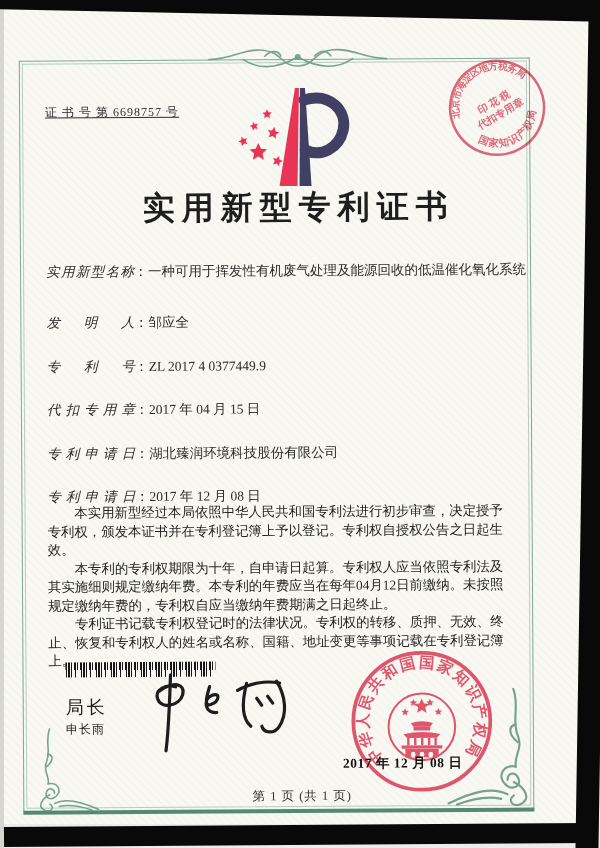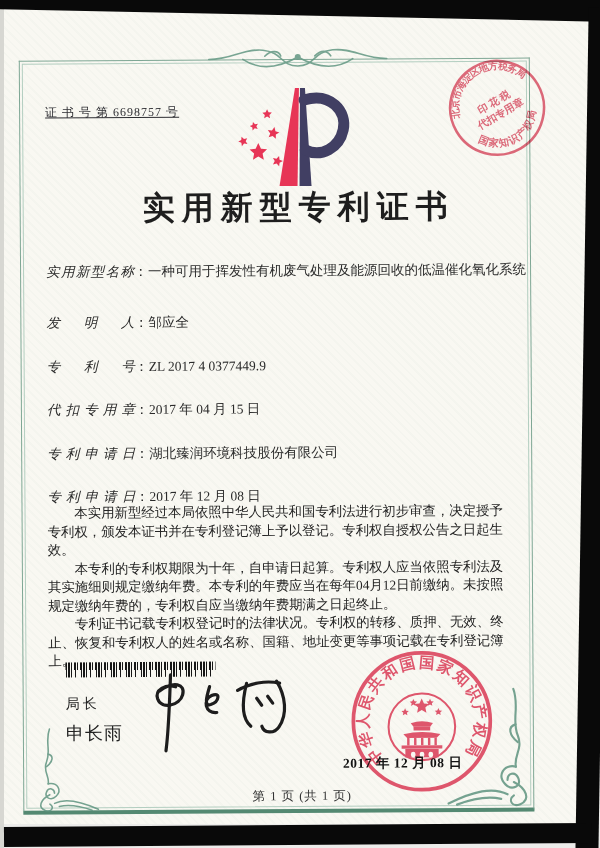--- a/index.html
+++ b/index.html
@@ -37,22 +37,22 @@
 
   .paras{position:absolute;left:47px;top:503px;width:468px;font-size:13.4px;line-height:18.5px;
          color:#242424;z-index:2;}
   .paras p{margin:0;text-indent:2em;}
 
   .barcode{position:absolute;left:64px;top:661px;width:150px;height:15px;z-index:2;background:
     repeating-linear-gradient(90deg,#161616 0 1.5px,transparent 1.5px 2.5px,#161616 2.5px 4.5px,
     transparent 4.5px 5.5px,#161616 5.5px 6.2px,transparent 6.2px 9px,#161616 9px 10.5px,
     transparent 10.5px 12px,#161616 12px 12.7px,transparent 12.7px 15px);}
 
-  .signer-title{position:absolute;left:64px;top:694px;font-size:14px;letter-spacing:3px;color:#222;z-index:2;}
-  .signer-name{position:absolute;left:64px;top:720px;font-size:18px;letter-spacing:1px;color:#222;z-index:2;}
+  .signer-title{position:absolute;left:64px;top:694px;font-size:18px;letter-spacing:3px;color:#222;z-index:2;}
+  .signer-name{position:absolute;left:64px;top:720px;font-size:12px;letter-spacing:1px;color:#222;z-index:2;}
   .signature{position:absolute;left:128px;top:666px;width:180px;height:92px;z-index:3;}
 
   .official-seal{position:absolute;left:346px;top:648px;width:148px;height:148px;z-index:3;
                  mix-blend-mode:multiply;opacity:.92;}
   .seal-date{position:absolute;left:341px;top:755px;font-size:13.5px;font-weight:600;color:#131313;
              letter-spacing:.5px;z-index:4;white-space:nowrap;}
 
   .tax-stamp{position:absolute;left:448px;top:58px;width:102px;height:102px;transform:rotate(-30deg);
              z-index:3;mix-blend-mode:multiply;opacity:.85;}
 

